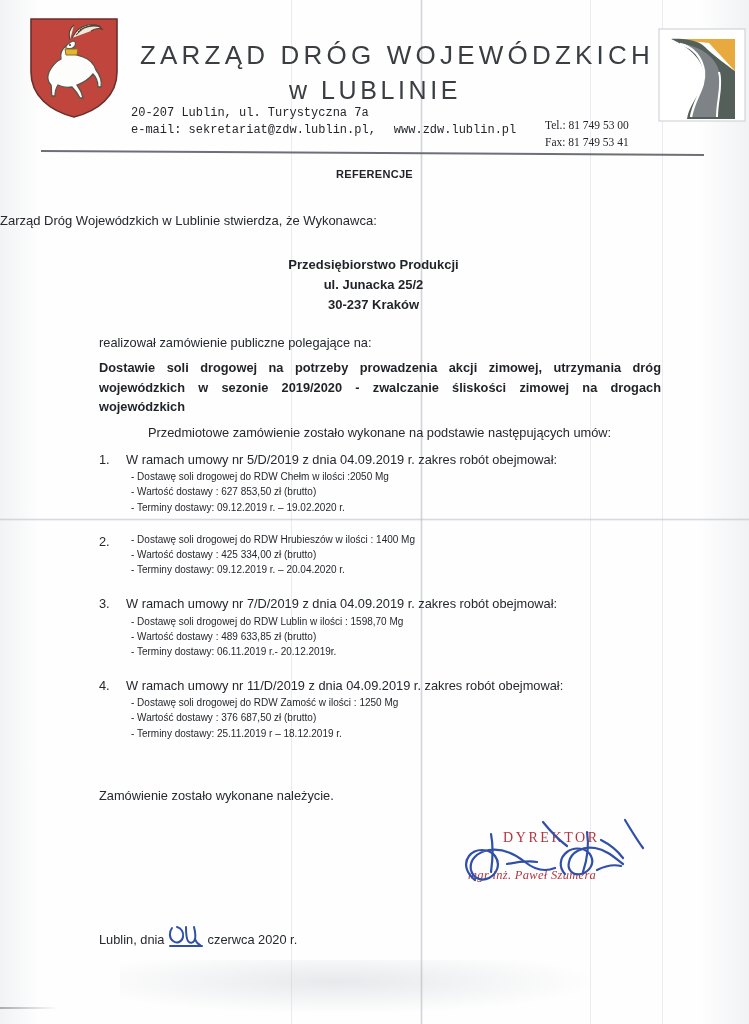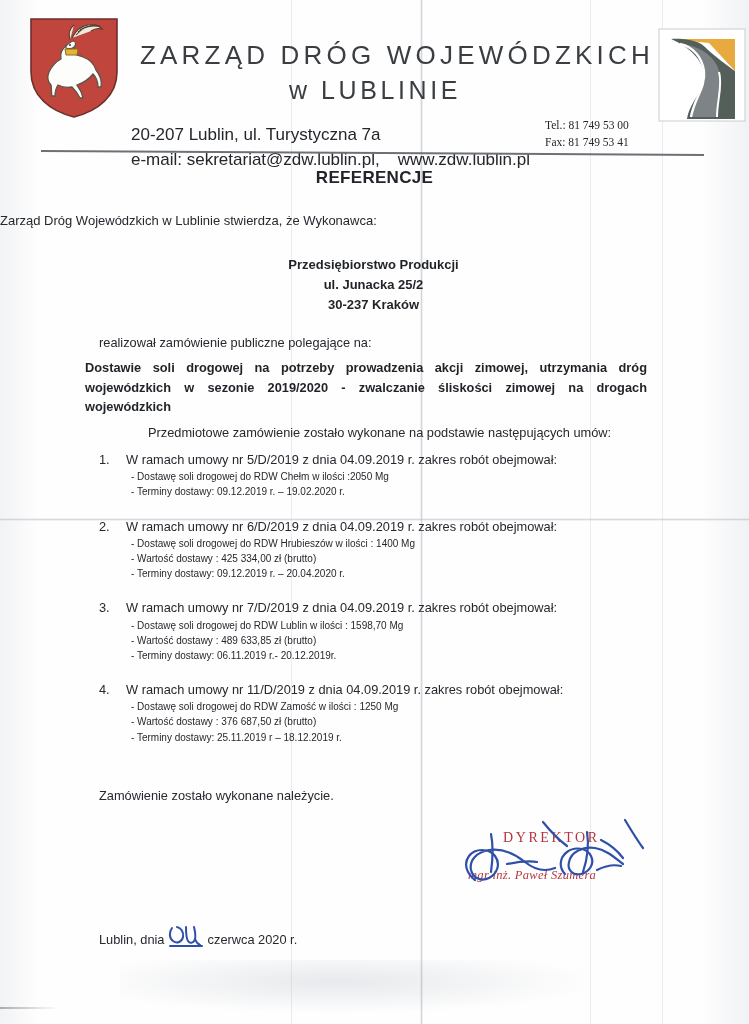--- a/index.html
+++ b/index.html
@@ -106,23 +106,23 @@
   }
   .org-title .line2 {
     display: block;
     font-size: 25px;
     letter-spacing: 3.6px;
     margin-top: 2px;
   }
   .addr {
     position: absolute;
     left: 131px;
-    top: 123px;
-    font-family: Liberation Sans, sans-serif;
-    font-size: 17px;
+    top: 105px;
+    font-family: Liberation Mono, monospace;
+    font-size: 12px;
     line-height: 1.45;
     color: #23262b;
     white-space: nowrap;
   }
   .addr .sp { display: inline-block; width: 18px; }
   .contact {
     position: absolute;
     left: 545px;
     top: 117px;
     font-family: "Liberation Serif", serif;
@@ -141,21 +141,21 @@
     transform: rotate(0.35deg);
     transform-origin: left center;
   }
 
   
   .doc-title {
     position: absolute;
     left: 0; top: 168px;
     width: 749px;
     text-align: center;
-    font-size: 17px;
+    font-size: 11px;
     font-weight: bold;
     letter-spacing: .3px;
     color: #222429;
   }
   .statement {
     position: absolute;
     left: 0; top: 213px;
     width: 749px;
     font-size: 13px;
     color: #25282d;
@@ -171,21 +171,21 @@
     color: #1f2227;
   }
   .lead {
     position: absolute;
     left: 99px; top: 335px;
     font-size: 12.8px;
     color: #25282d;
   }
   .subject {
     position: absolute;
-    left: 85px; top: 358px;
+    left: 99px; top: 358px;
     width: 562px;
     font-size: 12.8px;
     font-weight: bold;
     line-height: 1.53;
     text-align: justify;
     text-align-last: left;
     color: #1f2227;
   }
   .basis {
     position: absolute;
@@ -394,28 +394,28 @@
 
   <div class="contracts">
 
     <div class="contract">
       <div class="contract-head">
         <span class="contract-num">1.</span>
         <span>W ramach umowy nr 5/D/2019 z dnia 04.09.2019 r. zakres robót obejmował:</span>
       </div>
       <ul class="contract-lines">
         <li>- Dostawę soli drogowej do RDW Chełm w ilości :2050 Mg</li>
+        <li>- Wartość dostawy : 627 853,50 zł (brutto)</li>
         <li>- Terminy dostawy: 09.12.2019 r. – 19.02.2020 r.</li>
       </ul>
     </div>
 
     <div class="contract">
       <div class="contract-head">
         <span class="contract-num">2.</span>
-        <span>W ramach umowy nr 6/D/2019 z dnia 04.09.2019 r. zakres robót obejmował:</span>
       </div>
       <ul class="contract-lines">
         <li>- Dostawę soli drogowej do RDW Hrubieszów w ilości : 1400 Mg</li>
         <li>- Wartość dostawy : 425 334,00 zł (brutto)</li>
         <li>- Terminy dostawy: 09.12.2019 r. – 20.04.2020 r.</li>
       </ul>
     </div>
 
     <div class="contract">
       <div class="contract-head">

